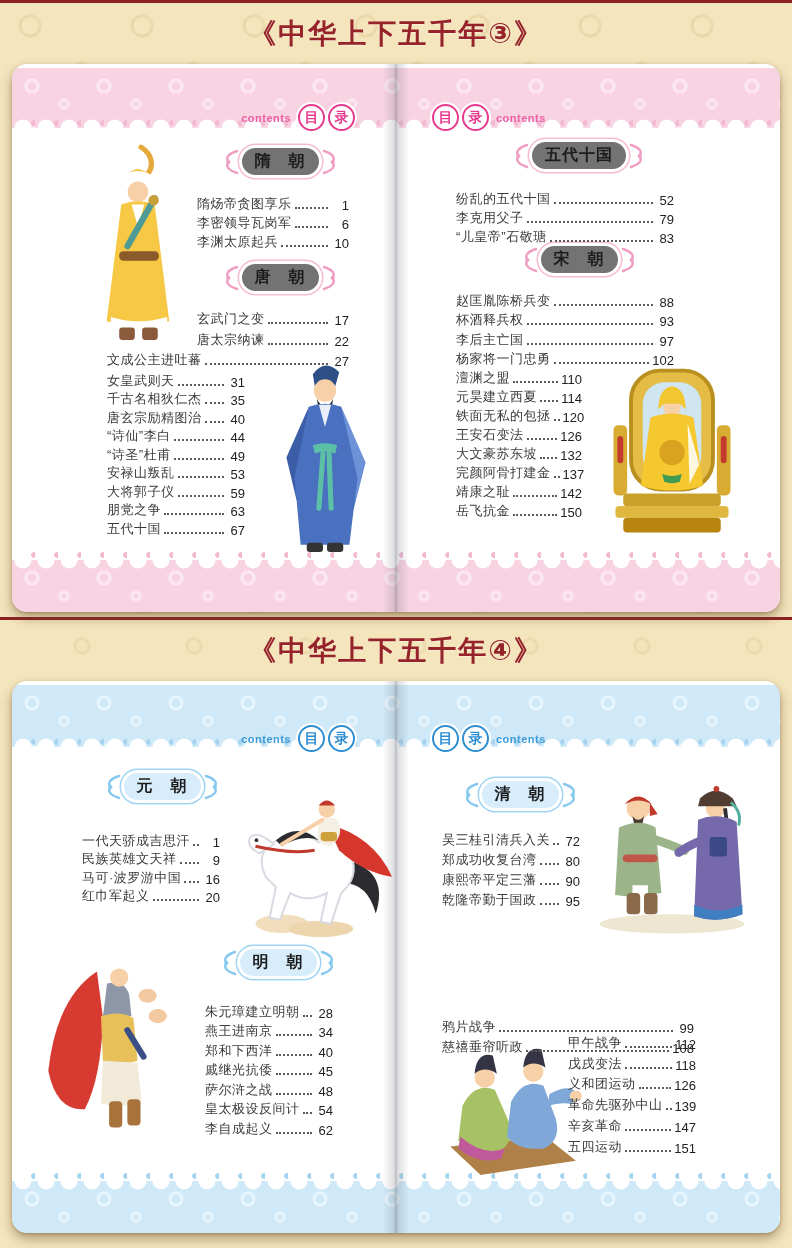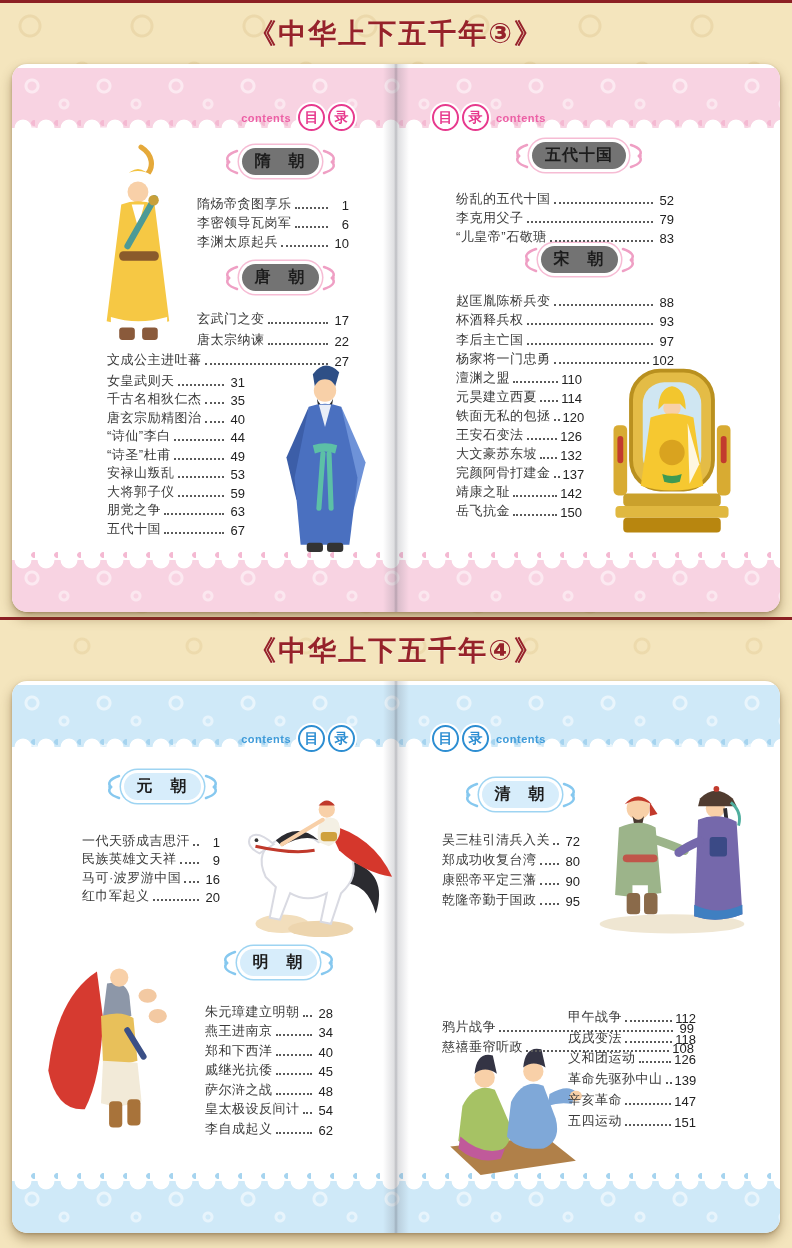--- a/index.html
+++ b/index.html
@@ -569,21 +569,21 @@
           <span class="t">鸦片战争</span>
           <span class="dots"></span>
           <span class="p">99</span>
         </div>
         <div class="entry">
           <span class="t">慈禧垂帘听政</span>
           <span class="dots"></span>
           <span class="p">108</span>
         </div>
       </div>
-    <div class="toc-col" style="left:556px;top:324px;width:128px;--rh:20.8px;">
+    <div class="toc-col" style="left:556px;top:350px;width:128px;--rh:20.8px;">
 
     <div class="entry">
           <span class="t">甲午战争</span>
           <span class="dots"></span>
           <span class="p">112</span>
         </div>
         <div class="entry">
           <span class="t">戊戌变法</span>
           <span class="dots"></span>
           <span class="p">118</span>

